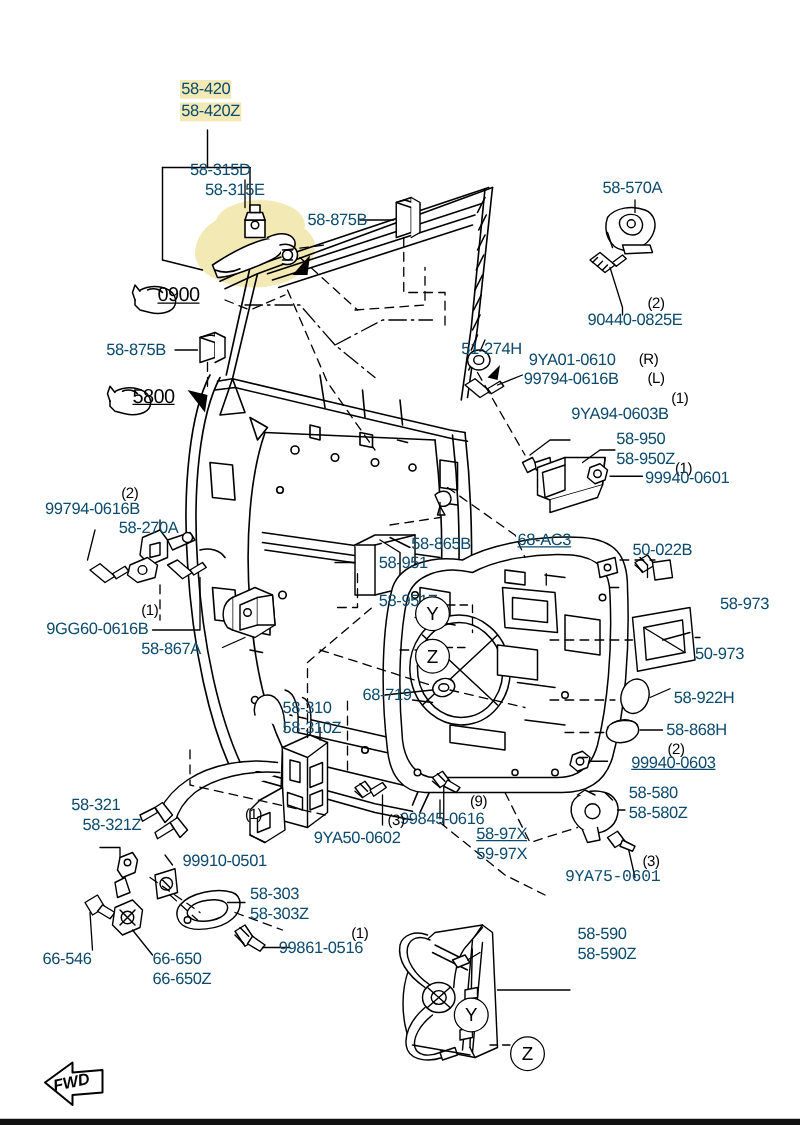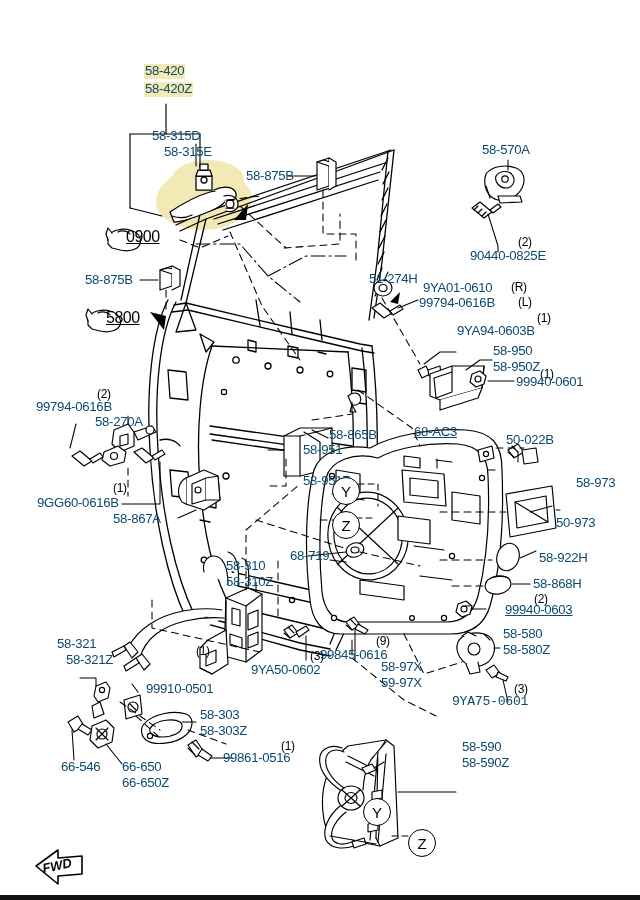--- a/index.html
+++ b/index.html
@@ -598,39 +598,39 @@
   <div class="lbl" style="left:505px;top:603px;text-decoration:underline;">99940-0603</div>
 
   <div class="lbl" style="left:503px;top:627px;">58-580</div>
   <div class="lbl" style="left:503px;top:643px;">58-580Z</div>
   <div class="qty" style="left:514px;top:683px;">(3)</div>
   <div class="lbl" style="left:452px;top:695px;font-family:Liberation Mono, monospace;">9YA75-0601</div>
 
   <div class="lbl" style="left:290px;top:549px;">68-719</div>
   <div class="qty" style="left:376px;top:635px;">(9)</div>
   <div class="lbl" style="left:320px;top:648px;">99845-0616</div>
-  <div class="lbl" style="left:381px;top:660px;">58-97X</div>
+  <div class="lbl" style="left:381px;top:660px;text-decoration:underline;">58-97X</div>
   <div class="lbl" style="left:381px;top:676px;">59-97X</div>
 
   <div class="lbl" style="left:226px;top:559px;">58-310</div>
   <div class="lbl" style="left:226px;top:575px;">58-310Z</div>
   <div class="qty" style="left:310px;top:650px;">(3)</div>
   <div class="lbl" style="left:251px;top:663px;">9YA50-0602</div>
 
   <div class="lbl" style="left:57px;top:637px;">58-321</div>
   <div class="lbl" style="left:66px;top:653px;">58-321Z</div>
   <div class="qty" style="left:196px;top:645px;">(1)</div>
   <div class="lbl" style="left:146px;top:682px;">99910-0501</div>
 
   <div class="lbl" style="left:200px;top:708px;">58-303</div>
   <div class="lbl" style="left:200px;top:724px;">58-303Z</div>
   <div class="qty" style="left:281px;top:740px;">(1)</div>
   <div class="lbl" style="left:223px;top:751px;">99861-0516</div>
 
-  <div class="lbl" style="left:61px;top:760px;">66-546</div>
+  <div class="lbl" style="left:34px;top:760px;">66-546</div>
   <div class="lbl" style="left:122px;top:760px;">66-650</div>
   <div class="lbl" style="left:122px;top:776px;">66-650Z</div>
 
   <div class="lbl" style="left:462px;top:740px;">58-590</div>
   <div class="lbl" style="left:462px;top:756px;">58-590Z</div>
 
   <div class="refnum" style="left:126px;top:228px;">0900</div>
   <div class="refnum" style="left:106px;top:309px;">5800</div>
 
   <div class="circ" style="left:332px;top:477px;width:26px;height:26px;">Y</div>

